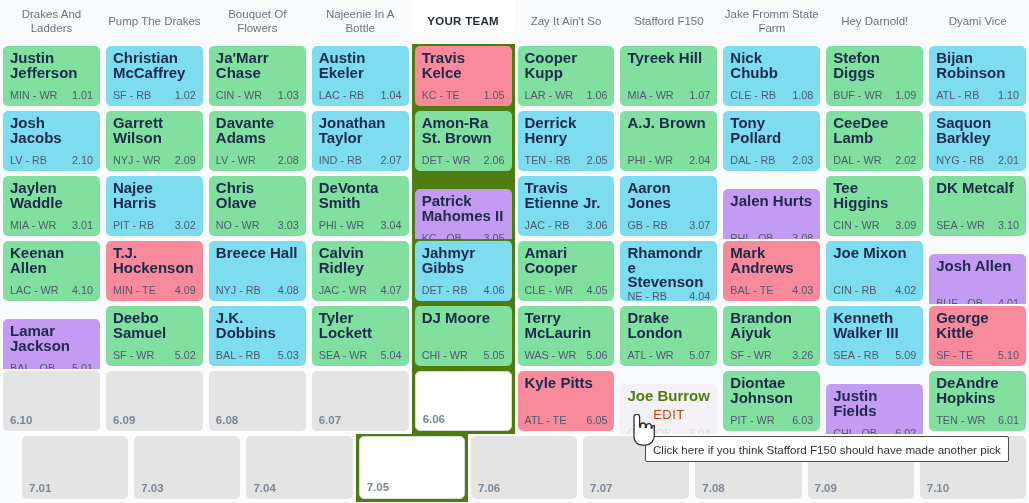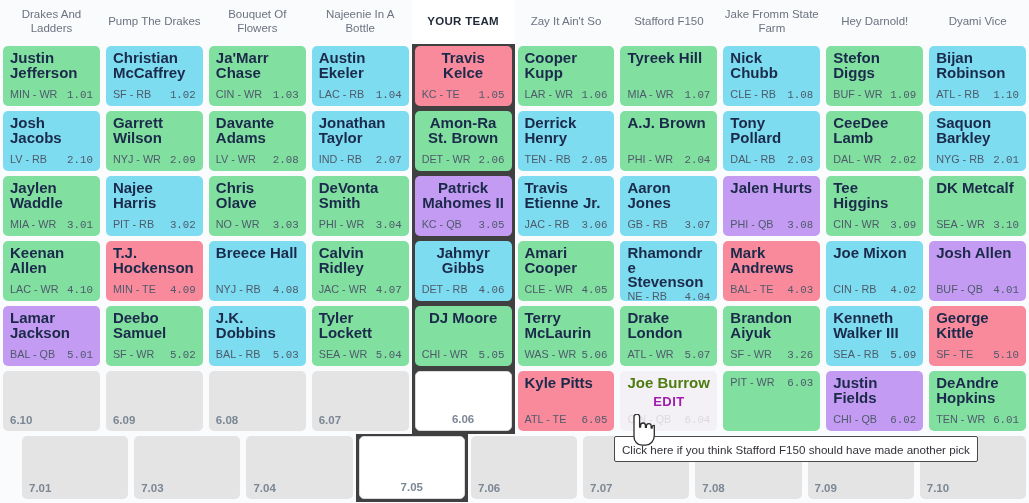--- a/index.html
+++ b/index.html
@@ -54,21 +54,21 @@
   }
   .grid-row.last { height: 68px; padding-left: 19px; }
 
   .cell {
     flex: 1 1 0;
     min-width: 0;
     padding: 2px 3px 3px 3px;
     position: relative;
     background: #fafbfc;
   }
-  .cell.your-col { background: #404040; text-align: center; }
+  .cell.your-col { background: #4d7c0f; }
 
   .card {
     width: 100%;
     height: 100%;
     border-radius: 5px;
     padding: 5px 7px 4px 7px;
     position: relative;
     display: flex;
     flex-direction: column;
     justify-content: space-between;
@@ -83,26 +83,26 @@
   }
   .card .meta {
     display: flex;
     justify-content: space-between;
     align-items: baseline;
     font-size: 10.8px;
     color: #4e5a6b;
     line-height: 13px;
   }
   .card .meta .team-pos { white-space: nowrap; }
-  .card .meta .pick { white-space: nowrap; font-family: Liberation Mono, monospace; }
+  .card .meta .pick { white-space: nowrap; }
 
   
   .pos-WR { background: #81dfa0; }
   .pos-RB { background: #7ddcf0; }
-  .pos-QB { background: #c49bf2; }
+  .pos-QB { background: #c49bf2; margin-top: 13px; }
   .pos-TE { background: #f98a9c; }
 
   .card.empty {
     background: #e4e4e4;
     justify-content: flex-end;
   }
   .card.empty .pick-only {
     font-size: 11.5px;
     font-weight: bold;
     color: #7b8794;
@@ -121,29 +121,29 @@
   .card.hovered .meta { color: #d8d5da; }
   .card.hovered .pname { color: #4d7c0f; }
   .card.hovered .meta { color: #dcd9de; }
   .edit-overlay {
     position: absolute;
     top: 0; left: 0; right: 0; bottom: 0;
     display: flex;
     align-items: center;
     justify-content: center;
     font-size: 13px;
-    font-weight: bold;
-    color: #a21caf;
+    font-weight: normal;
+    color: #c2410c;
     letter-spacing: 0.4px;
   }
 
   
   .tooltip {
     position: absolute;
-    left: 614px;
+    left: 645px;
     top: 436px;
     height: 26px;
     background: #ffffff;
     border: 1px solid #4a4a4a;
     border-radius: 2px;
     padding: 0 7px;
     display: flex;
     align-items: center;
     font-size: 11.6px;
     color: #31313a;
@@ -681,20 +681,21 @@
             <div class="pname">Joe Burrow</div>
             <div class="meta">
               <span class="team-pos">CIN - QB</span>
               <span class="pick">6.04</span>
             </div>
             <div class="edit-overlay">EDIT</div>
           </div>
         </div>
         <div class="cell">
           <div class="card pos-WR">
+            <div class="pname">Diontae Johnson</div>
             <div class="meta">
               <span class="team-pos">PIT - WR</span>
               <span class="pick">6.03</span>
             </div>
           </div>
         </div>
         <div class="cell">
           <div class="card pos-QB">
             <div class="pname">Justin Fields</div>
             <div class="meta">

